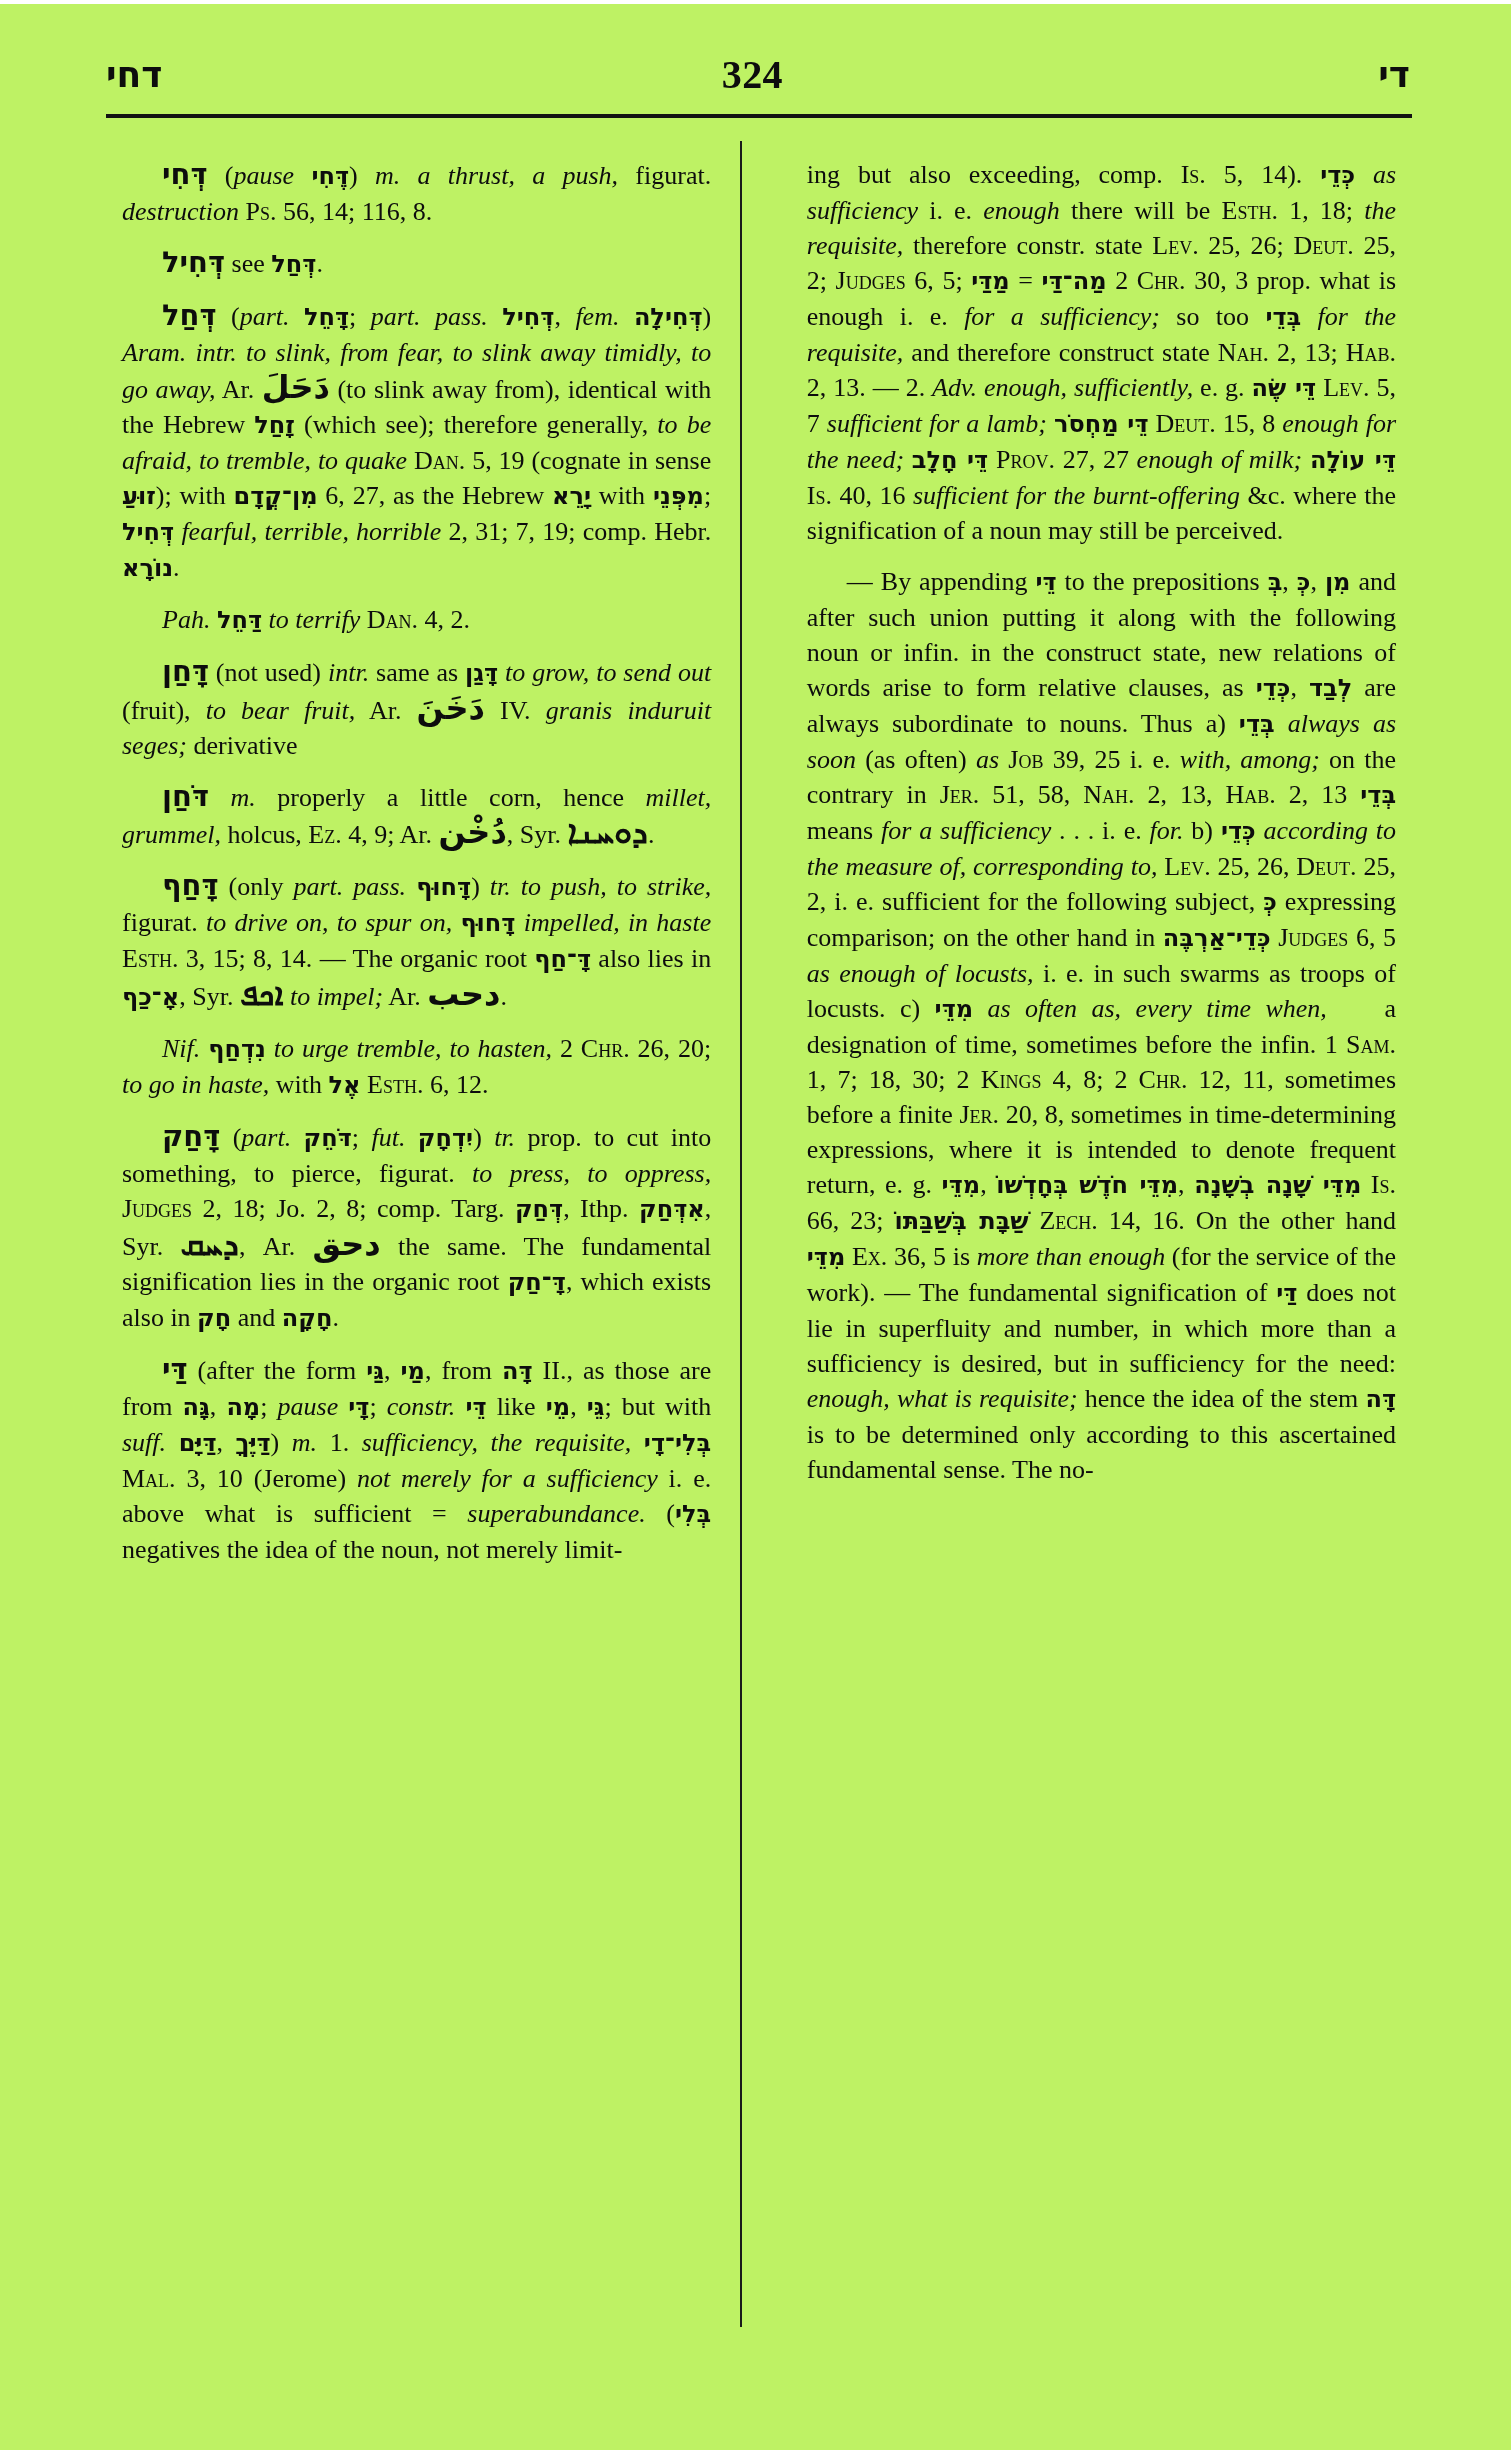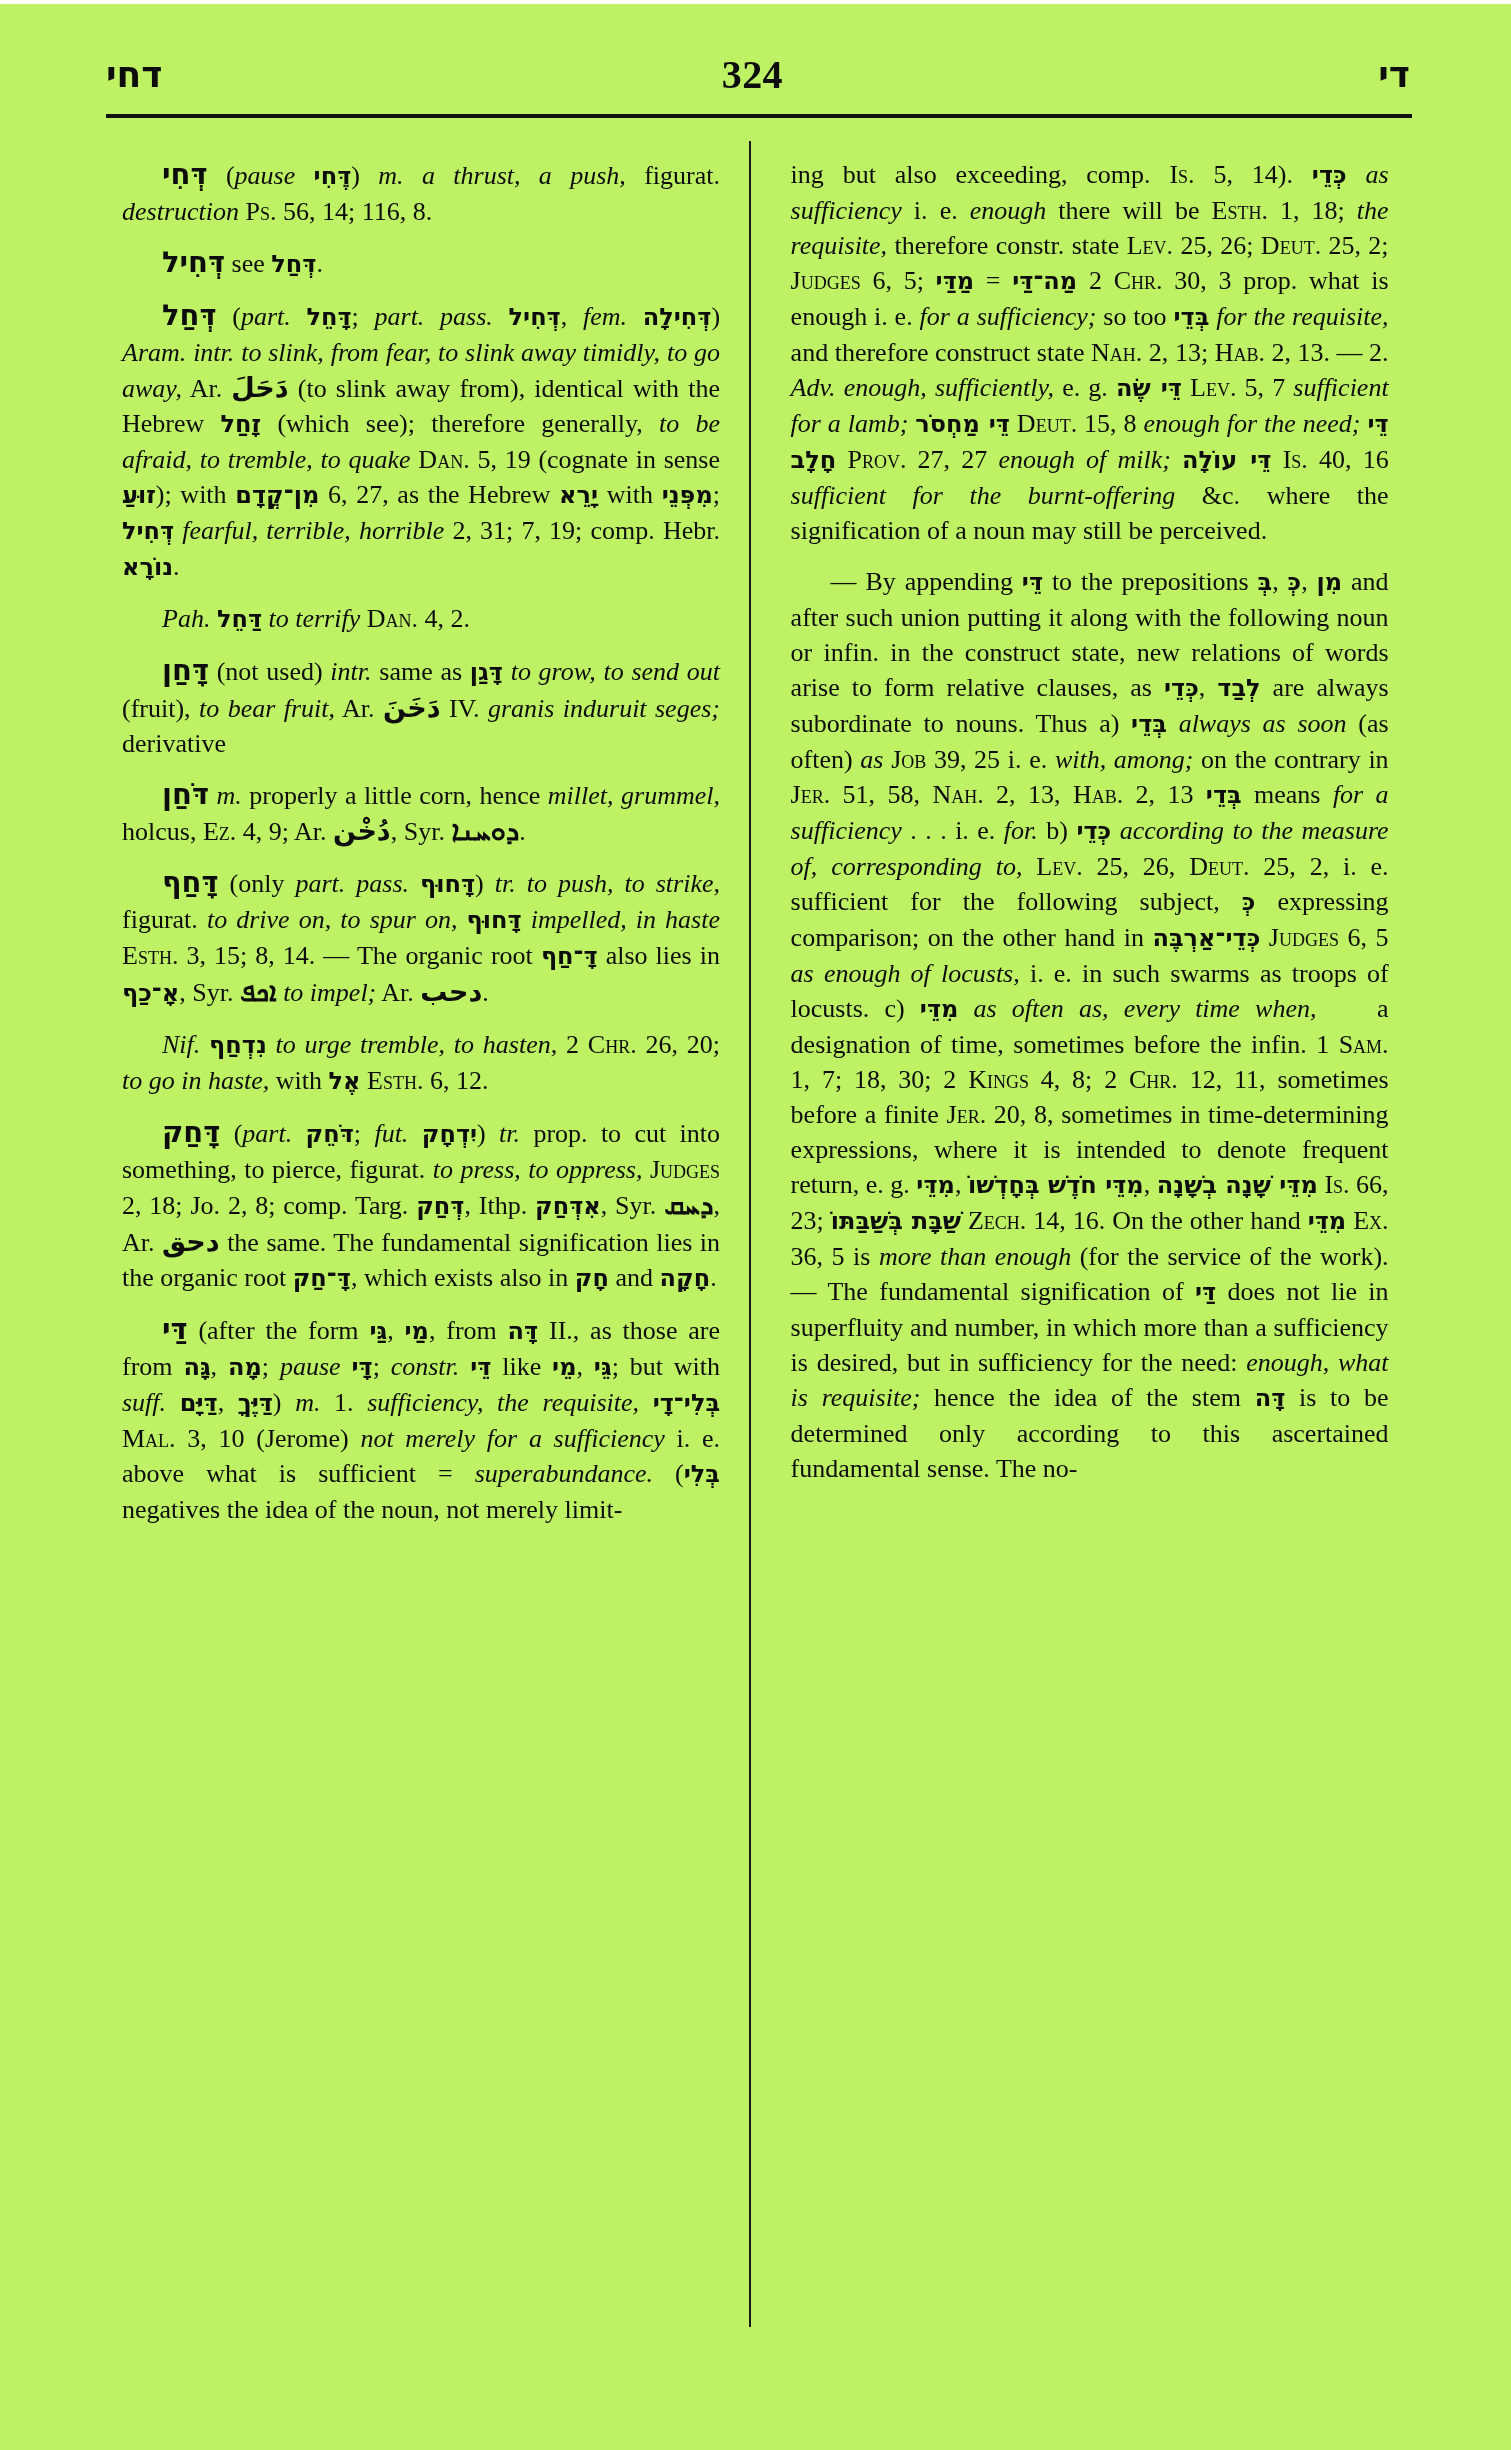--- a/index.html
+++ b/index.html
@@ -49,21 +49,21 @@
   }
   .col{
     width:630px;
     font-size:26px;
     line-height:35px;
     text-align:justify;
     text-justify:inter-word;
     hyphens:none;
   }
   .col-left{padding-right:12.6px;}
-  .col-right{padding-left:24px;border-left:2.7px solid #1a1a1a;}
+  .col-right{padding-left:49px;border-left:2.7px solid #1a1a1a;}
   .gap{width:0px;}
 
   p{margin:16px;}
   p.ind{text-indent:40px;}
   p.noind{text-indent:0;}
 
   
   .he{
     font-family:"DejaVu Sans",sans-serif;
     font-size:24px;
@@ -71,21 +71,21 @@
     direction:rtl;
     unicode-bidi:isolate;
     letter-spacing:0;
   }
   .he.lem{
     font-size:29px;
     font-weight:700;
   }
   .ar,.sy{
     font-family:"DejaVu Sans",sans-serif;
-    font-size:27px;
+    font-size:32px;
     font-weight:600;
     direction:rtl;
     unicode-bidi:isolate;
   }
   .it{font-style:italic;}
   .bk{font-variant:small-caps;}
   .lemma-wrap{display:inline;}
 </style>
 </head>
 <body>

